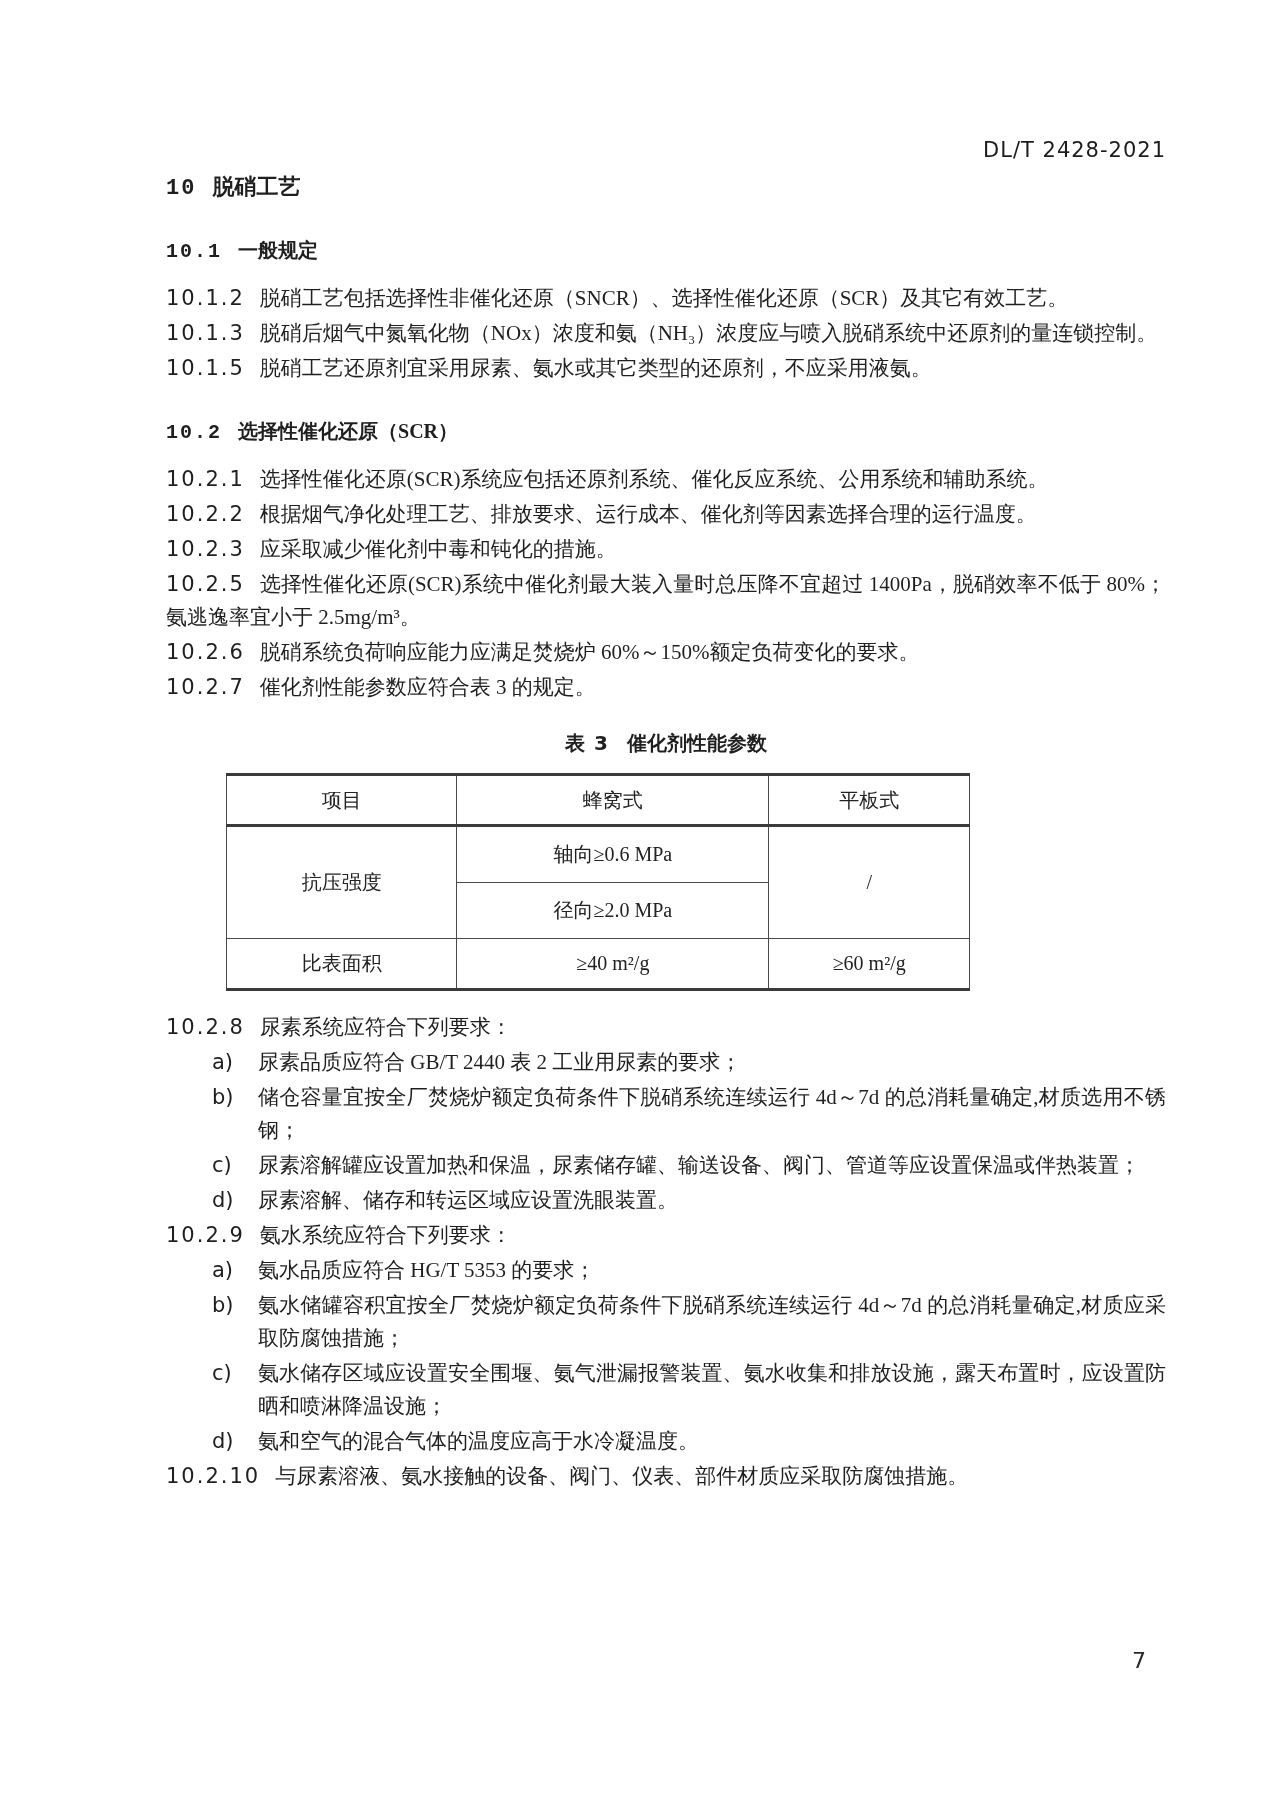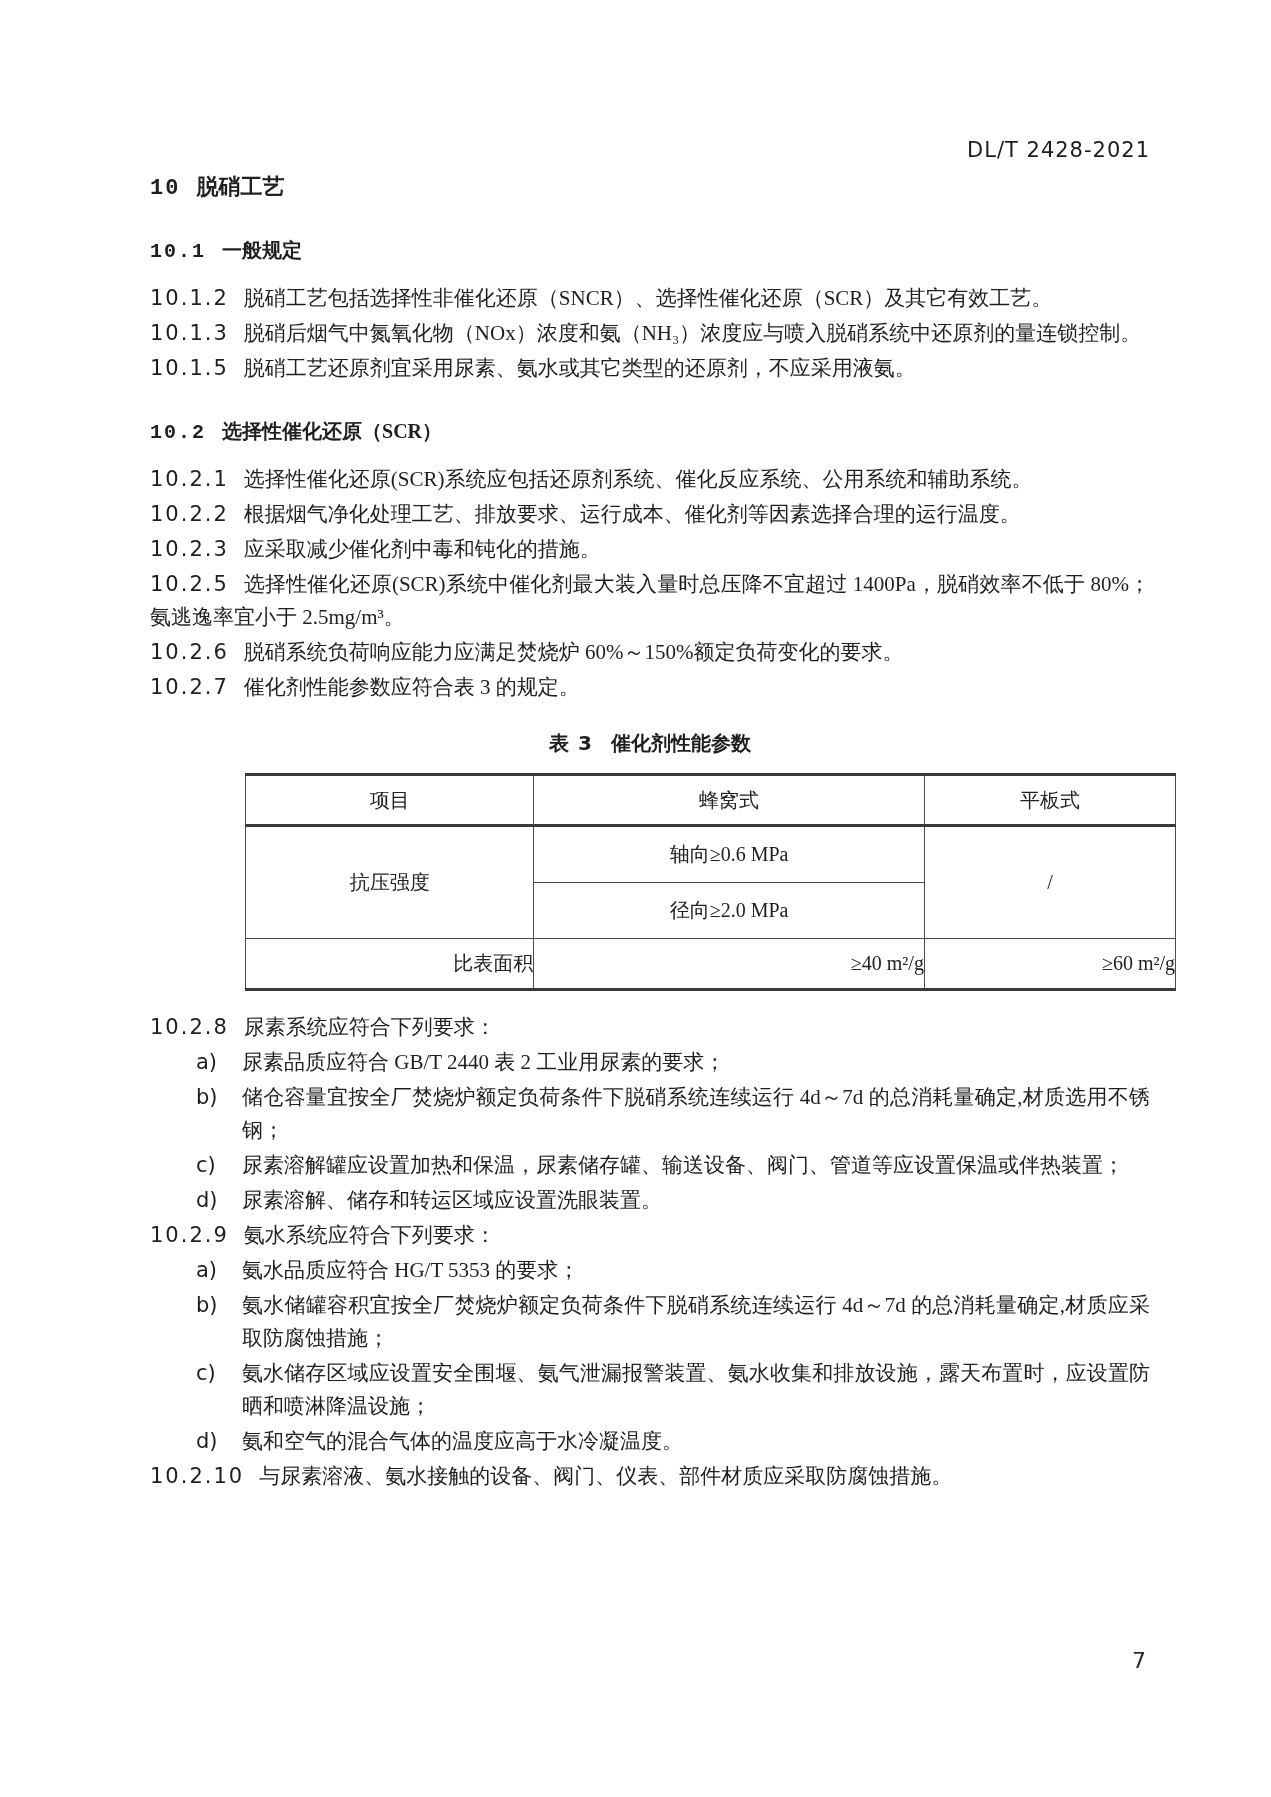--- a/index.html
+++ b/index.html
@@ -7,21 +7,21 @@
     position: relative;
     width: 1271px;
     height: 1797px;
     background: #ffffff;
     font-family: "Liberation Serif", serif;
     color: #1f1f1f;
     overflow: hidden;
   }
   .content {
     position: absolute;
-    left: 150px;
+    left: 166px;
     top: 138px;
     width: 1000px;
   }
   .doc-number {
     text-align: right;
     font-family: "DejaVu Sans", sans-serif;
     font-size: 21px;
     letter-spacing: 1px;
     color: #1c1c1c;
     margin-bottom: 10px;
@@ -74,37 +74,37 @@
   }
   .table-caption {
     text-align: center;
     font-weight: bold;
     font-size: 20px;
     margin: 26px 0 16px 0;
   }
   .table-caption .cap-label { margin-right: 18px; font-family: "DejaVu Sans", sans-serif; letter-spacing: 1px; }
   table.std {
     border-collapse: collapse;
-    margin-left: 95px;
-    width: 931px;
+    margin-left: 60px;
+    width: 744px;
     font-size: 20px;
     color: #222222;
     margin-bottom: 20px;
   }
   table.std th, table.std td {
     border: 1px solid #4a4a4a;
     text-align: center;
     vertical-align: middle;
     font-weight: normal;
     padding: 0;
   }
   table.std { border-top: 3px solid #3a3a3a; border-bottom: 3px solid #3a3a3a; }
   table.std thead th { height: 48px; border-bottom: 3px solid #3a3a3a; }
   table.std td { height: 55px; }
-  table.std tr.last td { height: 49px; text-align: right; }
+  table.std tr.last td { height: 49px; }
   table.std col.c1 { width: 31%; }
   table.std col.c2 { width: 42%; }
   table.std col.c3 { width: 27%; }
   .page-number {
     position: absolute;
     left: 1132px;
     top: 1648px;
     font-family: "DejaVu Sans", sans-serif;
     font-size: 22px;
     color: #2a2a2a;

